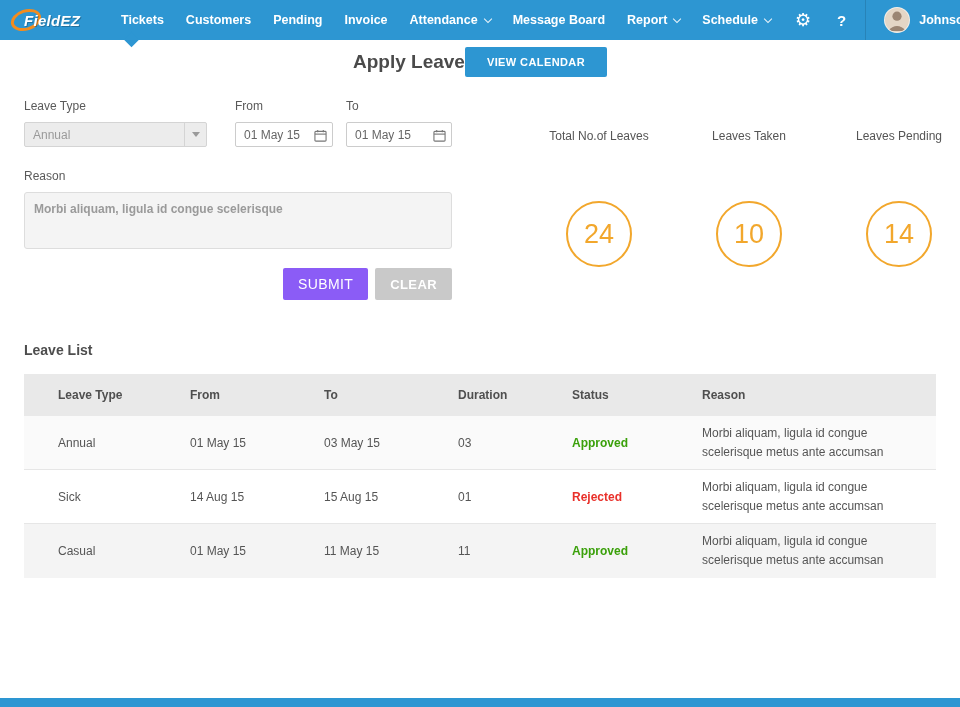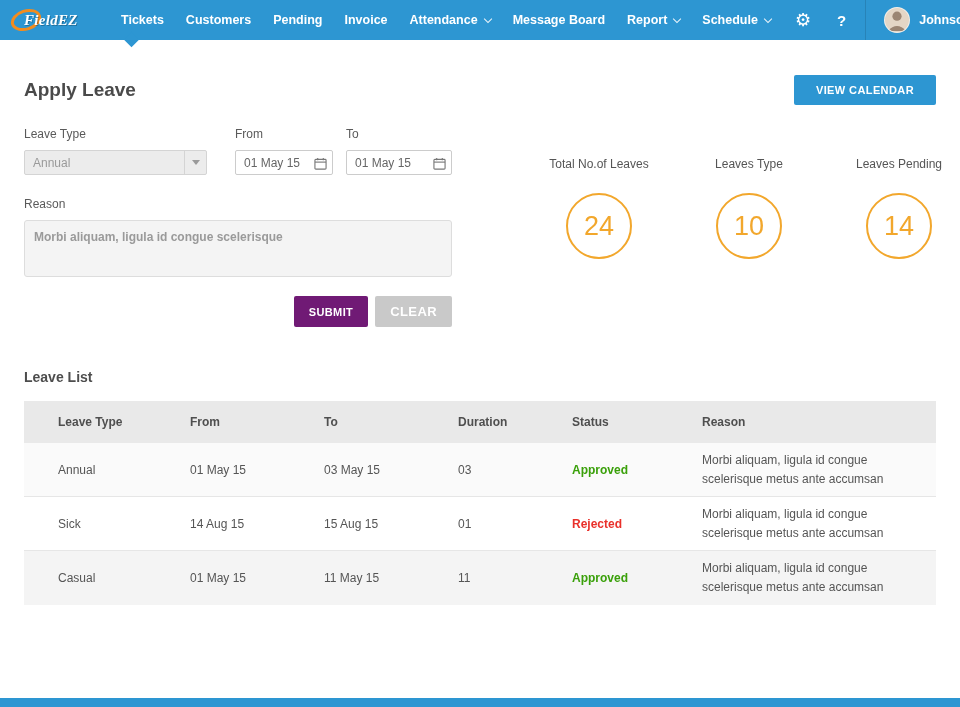--- a/index.html
+++ b/index.html
@@ -31,21 +31,20 @@
   .brand svg { position: absolute; left: 0; top: 5px; }
   .brand .brand-text {
     position: relative;
     color: #ffffff;
     font-style: italic;
     font-weight: bold;
     font-size: 15px;
     letter-spacing: .3px;
     margin-left: 14px;
     text-shadow: 1px 1px 0 rgba(0,0,0,.25);
-    font-family: Liberation Serif, serif;
   }
   .nav-items { display: flex; align-items: center; height: 100%; }
   .nav-item {
     display: flex; align-items: center;
     height: 100%;
     padding: 0 11px;
     color: #ffffff;
     font-size: 12.5px;
     font-weight: 600;
     text-decoration: none;
@@ -86,21 +85,21 @@
     position: absolute;
     left: 126px; top: 34px;
     width: 11px; height: 11px;
     background: #2d96d2;
     transform: rotate(45deg);
     z-index: 2;
   }
 
   
   .main { padding: 0 24px; }
-  .title-row { display: flex; justify-content: space-between; align-items: center; margin-top: 35px; }
+  .title-row { display: flex; justify-content: center; align-items: center; margin-top: 7px; }
   .page-title { font-size: 19px; font-weight: 600; color: #4a4a4a; }
   .btn { border: none; border-radius: 2px; cursor: pointer; font-family: "Liberation Sans", sans-serif; }
   .btn-blue { background: #2d96d2; color: #fff; font-size: 11px; font-weight: bold; letter-spacing: .4px; padding: 9px 22px; }
 
   .content-row { display: flex; margin-top: 22px; }
   .form-col { flex: 0 0 428px; }
   .form-line { display: flex; }
   .fgroup { display: flex; flex-direction: column; }
   .fgroup label { font-size: 12px; color: #5a5a5a; margin-bottom: 9px; }
   .g-leave { width: 183px; margin-right: 28px; }
@@ -149,26 +148,26 @@
     border: 1px solid #dddddd;
     border-radius: 3px;
     resize: none;
     font-size: 12px; color: #9a9a9a;
     padding: 8px 9px;
     font-family: "Liberation Sans", sans-serif;
     line-height: 1.4;
     font-weight: bold;
   }
   .form-btns { display: flex; justify-content: flex-end; margin-top: 19px; }
-  .btn-submit { background: #701a75; color: #fff; font-size: 11px; font-weight: bold; padding: 8px 15px; letter-spacing: .4px; }
+  .btn-submit { background: #8b5cf6; color: #fff; font-size: 14px; font-weight: normal; padding: 8px 15px; letter-spacing: .4px; }
   .btn-clear  { background: #c9c9c9; color: #fff; font-size: 13px; font-weight: bold; padding: 8px 15px; margin-left: 7px; letter-spacing: .4px; }
 
   
   .stats { flex: 1; display: flex; justify-content: space-between; padding: 30px 14px 0 72px; }
-  .stat { width: 150px; display: flex; flex-direction: column; align-items: center; }
+  .stat { width: 150px; display: flex; flex-direction: column; align-items: center; gap: 36px; }
   .stat-label { font-size: 12px; color: #555555; }
   .stat-circle {
     margin-top: 22px;
     width: 66px; height: 66px;
     border: 2px solid #f2a72c;
     border-radius: 50%;
     display: flex; align-items: center; justify-content: center;
     font-size: 27px;
     color: #f2a72c;
   }
@@ -330,21 +329,21 @@
         <button class="btn btn-clear">CLEAR</button>
       </div>
     </div>
 
     <div class="stats">
       <div class="stat">
         <div class="stat-label">Total No.of Leaves</div>
         <div class="stat-circle">24</div>
       </div>
       <div class="stat">
-        <div class="stat-label">Leaves Type</div>
+        <div class="stat-label">Leaves Taken</div>
         <div class="stat-circle">10</div>
       </div>
       <div class="stat">
         <div class="stat-label">Leaves Pending</div>
         <div class="stat-circle">14</div>
       </div>
     </div>
   </div>
 
   <h2 class="list-title">Leave List</h2>

